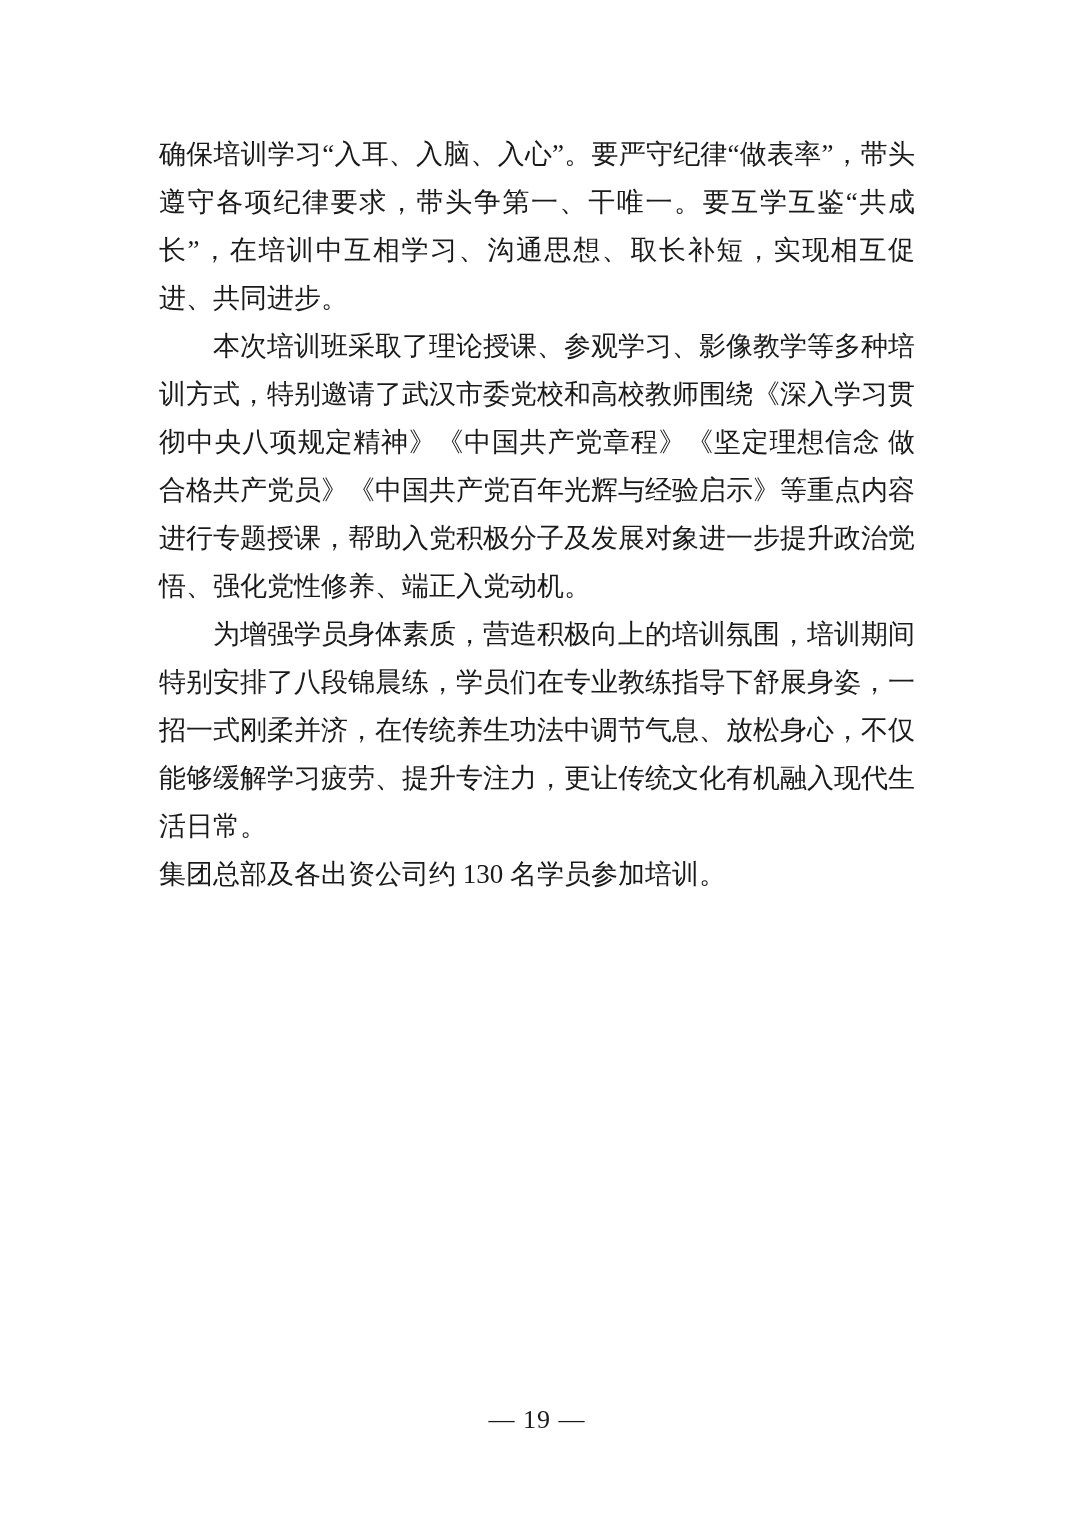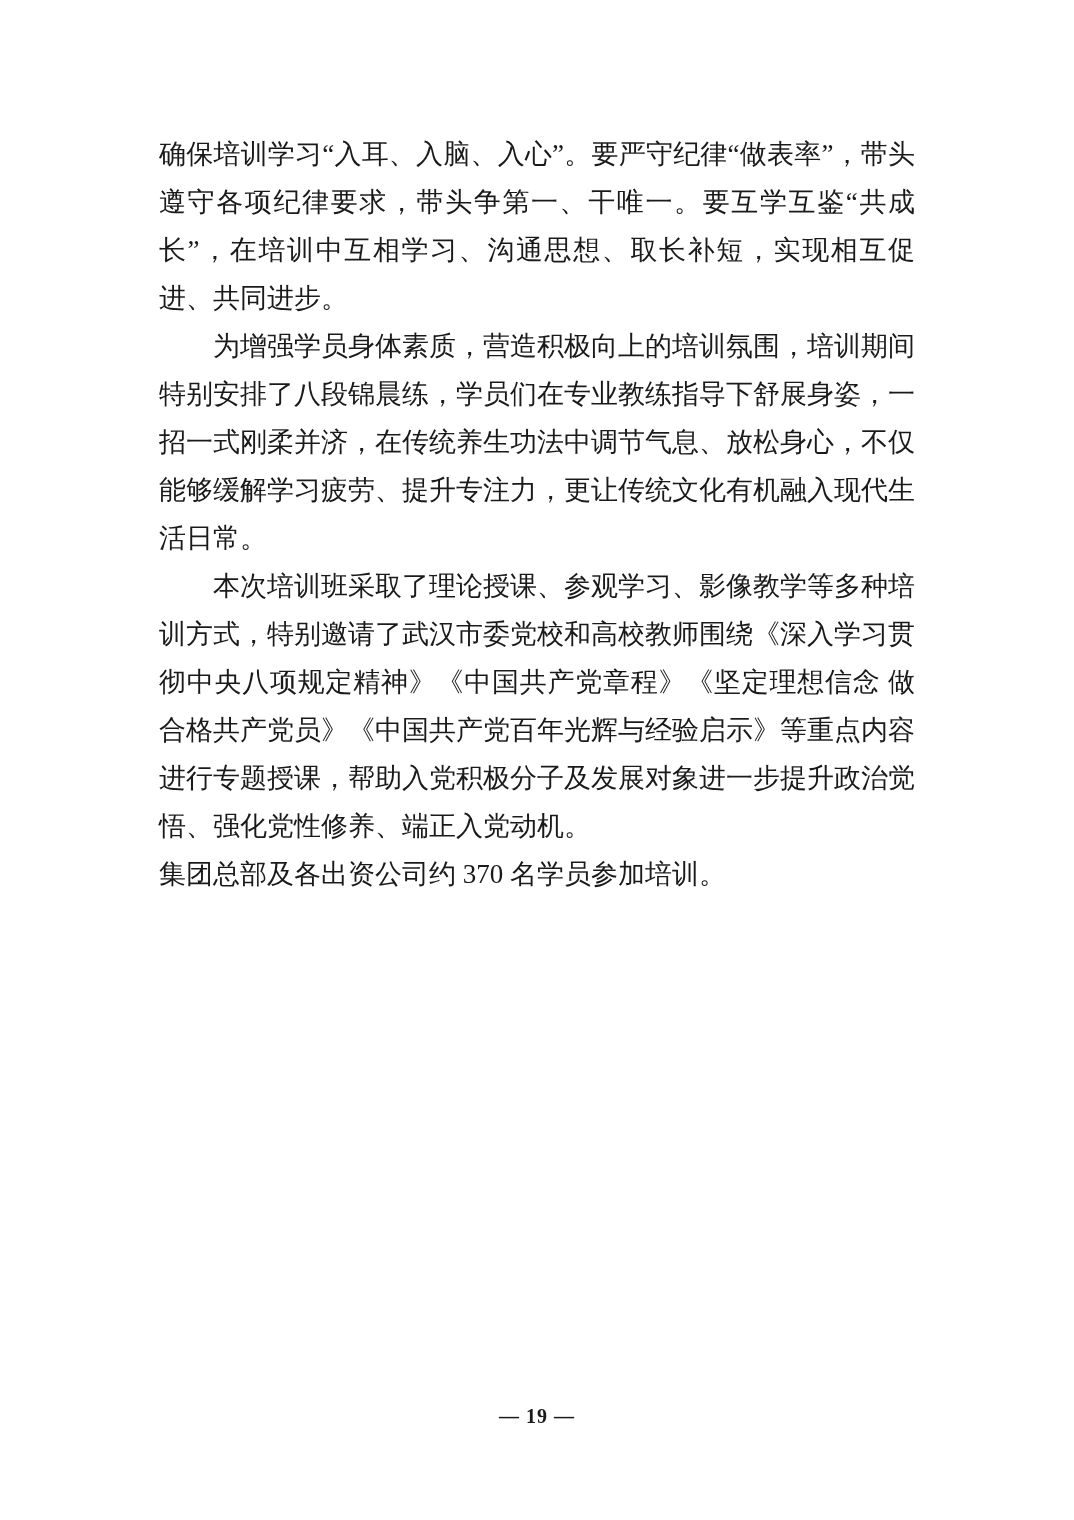--- a/index.html
+++ b/index.html
@@ -38,31 +38,30 @@
   }
   .body-text p.indent {
     text-indent: 2em;
   }
   .page-number {
     position: absolute;
     left: 0;
     top: 1405px;
     width: 100%;
     text-align: center;
-    font-size: 20px;
+    font-size: 26px;
     color: #1a1a1a;
     letter-spacing: 1px;
-    font-weight: bold;
   }
 </style>
 </head>
 <body>
 
 <div class="page">
   <div class="body-text">
 
   <p class="">确保培训学习“入耳、入脑、入心”。要严守纪律“做表率”，带头遵守各项纪律要求，带头争第一、干唯一。要互学互鉴“共成长”，在培训中互相学习、沟通思想、取长补短，实现相互促进、共同进步。</p>
+      <p class="indent">本次培训班采取了理论授课、参观学习、影像教学等多种培训方式，特别邀请了武汉市委党校和高校教师围绕《深入学习贯彻中央八项规定精神》《中国共产党章程》《坚定理想信念 做合格共产党员》《中国共产党百年光辉与经验启示》等重点内容进行专题授课，帮助入党积极分子及发展对象进一步提升政治觉悟、强化党性修养、端正入党动机。</p>
       <p class="indent">为增强学员身体素质，营造积极向上的培训氛围，培训期间特别安排了八段锦晨练，学员们在专业教练指导下舒展身姿，一招一式刚柔并济，在传统养生功法中调节气息、放松身心，不仅能够缓解学习疲劳、提升专注力，更让传统文化有机融入现代生活日常。</p>
-      <p class="indent">本次培训班采取了理论授课、参观学习、影像教学等多种培训方式，特别邀请了武汉市委党校和高校教师围绕《深入学习贯彻中央八项规定精神》《中国共产党章程》《坚定理想信念 做合格共产党员》《中国共产党百年光辉与经验启示》等重点内容进行专题授课，帮助入党积极分子及发展对象进一步提升政治觉悟、强化党性修养、端正入党动机。</p>
-      <p class="">集团总部及各出资公司约 370 名学员参加培训。</p>
+      <p class="">集团总部及各出资公司约 130 名学员参加培训。</p>
     </div>
   <div class="page-number">— 19 —</div>
 </div>
 
 </body></html>

